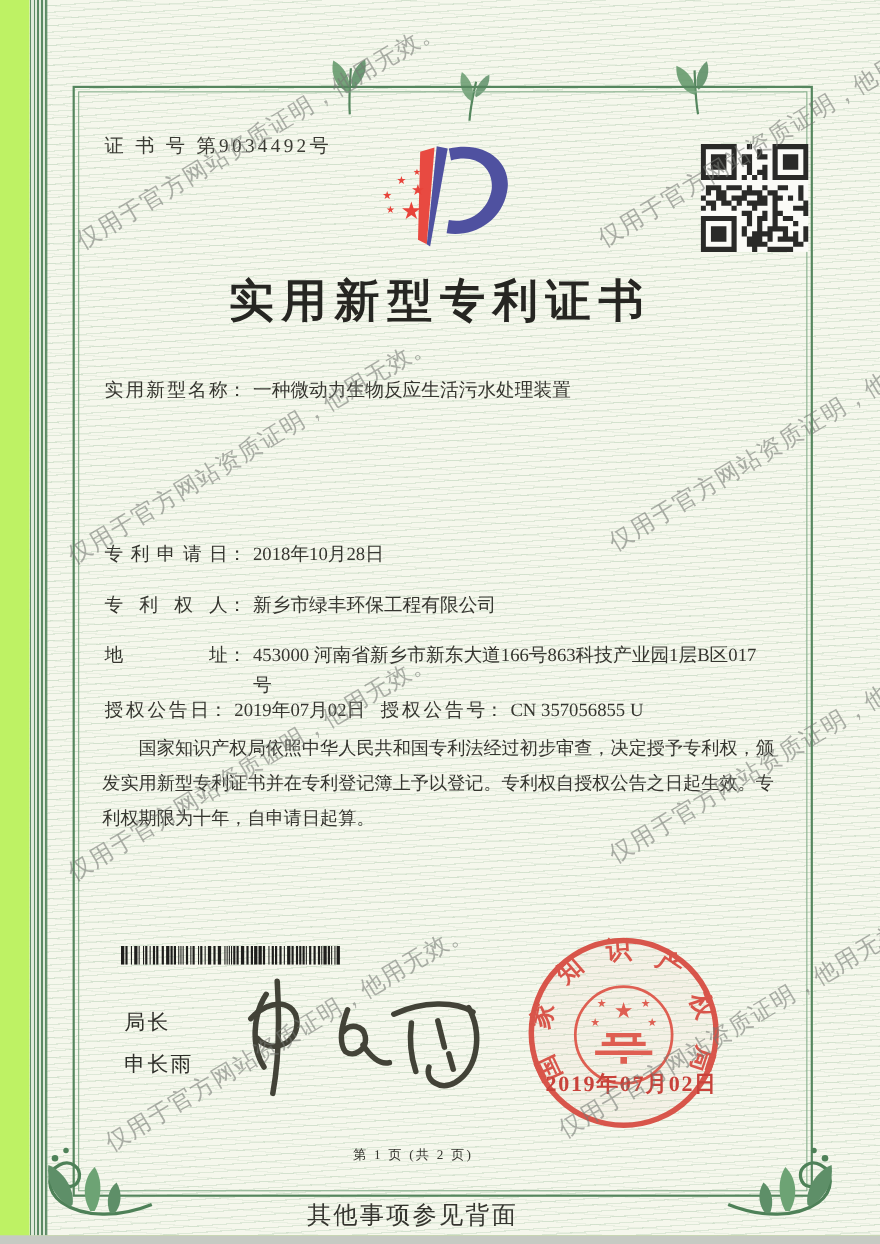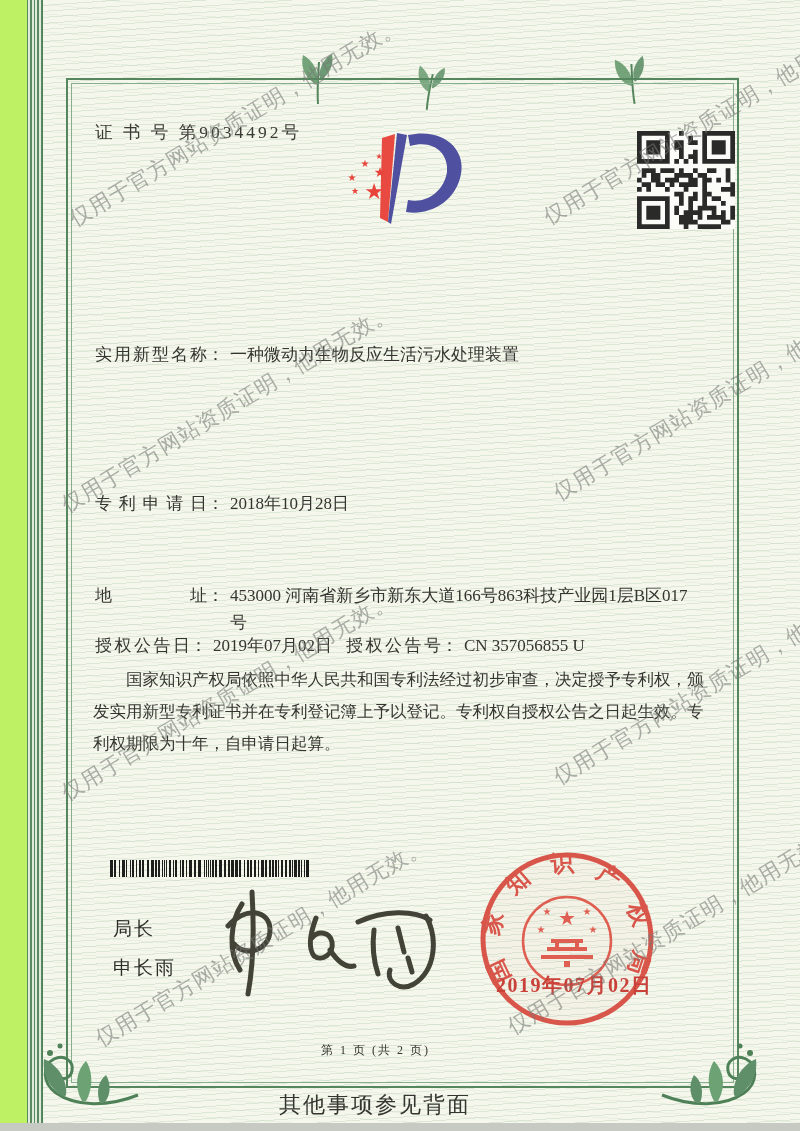--- a/index.html
+++ b/index.html
@@ -93,26 +93,30 @@
     <text x="27" y="68" font-size="9" fill="#e8433a" text-anchor="middle">★</text>
   </svg>
 
   <div class="qr">
     <svg viewBox="0 0 98 98" width="98" height="98">
         <rect width="98" height="98" fill="#fbfbf7"></rect>
         <path d="M42.0 0.0h4.7v4.7h-4.7zM51.3 4.7h4.7v4.7h-4.7zM37.3 9.3h4.7v4.7h-4.7zM42.0 9.3h4.7v4.7h-4.7zM51.3 9.3h4.7v4.7h-4.7zM56.0 9.3h4.7v4.7h-4.7zM37.3 14.0h4.7v4.7h-4.7zM42.0 14.0h4.7v4.7h-4.7zM42.0 18.7h4.7v4.7h-4.7zM56.0 18.7h4.7v4.7h-4.7zM42.0 23.3h4.7v4.7h-4.7zM51.3 23.3h4.7v4.7h-4.7zM56.0 23.3h4.7v4.7h-4.7zM37.3 28.0h4.7v4.7h-4.7zM46.7 28.0h4.7v4.7h-4.7zM56.0 28.0h4.7v4.7h-4.7zM4.7 37.3h4.7v4.7h-4.7zM9.3 37.3h4.7v4.7h-4.7zM14.0 37.3h4.7v4.7h-4.7zM23.3 37.3h4.7v4.7h-4.7zM28.0 37.3h4.7v4.7h-4.7zM32.7 37.3h4.7v4.7h-4.7zM42.0 37.3h4.7v4.7h-4.7zM56.0 37.3h4.7v4.7h-4.7zM70.0 37.3h4.7v4.7h-4.7zM74.7 37.3h4.7v4.7h-4.7zM88.7 37.3h4.7v4.7h-4.7zM4.7 42.0h4.7v4.7h-4.7zM14.0 42.0h4.7v4.7h-4.7zM18.7 42.0h4.7v4.7h-4.7zM37.3 42.0h4.7v4.7h-4.7zM42.0 42.0h4.7v4.7h-4.7zM46.7 42.0h4.7v4.7h-4.7zM51.3 42.0h4.7v4.7h-4.7zM60.7 42.0h4.7v4.7h-4.7zM65.3 42.0h4.7v4.7h-4.7zM88.7 42.0h4.7v4.7h-4.7zM0.0 46.7h4.7v4.7h-4.7zM14.0 46.7h4.7v4.7h-4.7zM18.7 46.7h4.7v4.7h-4.7zM28.0 46.7h4.7v4.7h-4.7zM32.7 46.7h4.7v4.7h-4.7zM37.3 46.7h4.7v4.7h-4.7zM51.3 46.7h4.7v4.7h-4.7zM56.0 46.7h4.7v4.7h-4.7zM65.3 46.7h4.7v4.7h-4.7zM70.0 46.7h4.7v4.7h-4.7zM79.3 46.7h4.7v4.7h-4.7zM88.7 46.7h4.7v4.7h-4.7zM4.7 51.3h4.7v4.7h-4.7zM9.3 51.3h4.7v4.7h-4.7zM18.7 51.3h4.7v4.7h-4.7zM23.3 51.3h4.7v4.7h-4.7zM32.7 51.3h4.7v4.7h-4.7zM42.0 51.3h4.7v4.7h-4.7zM46.7 51.3h4.7v4.7h-4.7zM51.3 51.3h4.7v4.7h-4.7zM56.0 51.3h4.7v4.7h-4.7zM65.3 51.3h4.7v4.7h-4.7zM93.3 51.3h4.7v4.7h-4.7zM0.0 56.0h4.7v4.7h-4.7zM9.3 56.0h4.7v4.7h-4.7zM28.0 56.0h4.7v4.7h-4.7zM46.7 56.0h4.7v4.7h-4.7zM65.3 56.0h4.7v4.7h-4.7zM84.0 56.0h4.7v4.7h-4.7zM88.7 56.0h4.7v4.7h-4.7zM93.3 56.0h4.7v4.7h-4.7zM37.3 60.7h4.7v4.7h-4.7zM42.0 60.7h4.7v4.7h-4.7zM56.0 60.7h4.7v4.7h-4.7zM65.3 60.7h4.7v4.7h-4.7zM70.0 60.7h4.7v4.7h-4.7zM93.3 60.7h4.7v4.7h-4.7zM42.0 65.3h4.7v4.7h-4.7zM51.3 65.3h4.7v4.7h-4.7zM56.0 65.3h4.7v4.7h-4.7zM65.3 65.3h4.7v4.7h-4.7zM74.7 65.3h4.7v4.7h-4.7zM79.3 65.3h4.7v4.7h-4.7zM42.0 70.0h4.7v4.7h-4.7zM51.3 70.0h4.7v4.7h-4.7zM65.3 70.0h4.7v4.7h-4.7zM84.0 70.0h4.7v4.7h-4.7zM37.3 74.7h4.7v4.7h-4.7zM51.3 74.7h4.7v4.7h-4.7zM60.7 74.7h4.7v4.7h-4.7zM65.3 74.7h4.7v4.7h-4.7zM70.0 74.7h4.7v4.7h-4.7zM74.7 74.7h4.7v4.7h-4.7zM93.3 74.7h4.7v4.7h-4.7zM37.3 79.3h4.7v4.7h-4.7zM46.7 79.3h4.7v4.7h-4.7zM51.3 79.3h4.7v4.7h-4.7zM56.0 79.3h4.7v4.7h-4.7zM60.7 79.3h4.7v4.7h-4.7zM74.7 79.3h4.7v4.7h-4.7zM84.0 79.3h4.7v4.7h-4.7zM93.3 79.3h4.7v4.7h-4.7zM42.0 84.0h4.7v4.7h-4.7zM46.7 84.0h4.7v4.7h-4.7zM51.3 84.0h4.7v4.7h-4.7zM60.7 84.0h4.7v4.7h-4.7zM70.0 84.0h4.7v4.7h-4.7zM74.7 84.0h4.7v4.7h-4.7zM79.3 84.0h4.7v4.7h-4.7zM84.0 84.0h4.7v4.7h-4.7zM93.3 84.0h4.7v4.7h-4.7zM42.0 88.7h4.7v4.7h-4.7zM46.7 88.7h4.7v4.7h-4.7zM51.3 88.7h4.7v4.7h-4.7zM56.0 88.7h4.7v4.7h-4.7zM84.0 88.7h4.7v4.7h-4.7zM88.7 88.7h4.7v4.7h-4.7zM46.7 93.3h4.7v4.7h-4.7zM60.7 93.3h4.7v4.7h-4.7zM65.3 93.3h4.7v4.7h-4.7zM70.0 93.3h4.7v4.7h-4.7zM74.7 93.3h4.7v4.7h-4.7zM79.3 93.3h4.7v4.7h-4.7zM0.0 0.0h4.7v4.7h-4.7zM4.7 0.0h4.7v4.7h-4.7zM9.3 0.0h4.7v4.7h-4.7zM14.0 0.0h4.7v4.7h-4.7zM18.7 0.0h4.7v4.7h-4.7zM23.3 0.0h4.7v4.7h-4.7zM28.0 0.0h4.7v4.7h-4.7zM0.0 4.7h4.7v4.7h-4.7zM28.0 4.7h4.7v4.7h-4.7zM0.0 9.3h4.7v4.7h-4.7zM9.3 9.3h4.7v4.7h-4.7zM14.0 9.3h4.7v4.7h-4.7zM18.7 9.3h4.7v4.7h-4.7zM28.0 9.3h4.7v4.7h-4.7zM0.0 14.0h4.7v4.7h-4.7zM9.3 14.0h4.7v4.7h-4.7zM14.0 14.0h4.7v4.7h-4.7zM18.7 14.0h4.7v4.7h-4.7zM28.0 14.0h4.7v4.7h-4.7zM0.0 18.7h4.7v4.7h-4.7zM9.3 18.7h4.7v4.7h-4.7zM14.0 18.7h4.7v4.7h-4.7zM18.7 18.7h4.7v4.7h-4.7zM28.0 18.7h4.7v4.7h-4.7zM0.0 23.3h4.7v4.7h-4.7zM28.0 23.3h4.7v4.7h-4.7zM0.0 28.0h4.7v4.7h-4.7zM4.7 28.0h4.7v4.7h-4.7zM9.3 28.0h4.7v4.7h-4.7zM14.0 28.0h4.7v4.7h-4.7zM18.7 28.0h4.7v4.7h-4.7zM23.3 28.0h4.7v4.7h-4.7zM28.0 28.0h4.7v4.7h-4.7zM65.3 0.0h4.7v4.7h-4.7zM70.0 0.0h4.7v4.7h-4.7zM74.7 0.0h4.7v4.7h-4.7zM79.3 0.0h4.7v4.7h-4.7zM84.0 0.0h4.7v4.7h-4.7zM88.7 0.0h4.7v4.7h-4.7zM93.3 0.0h4.7v4.7h-4.7zM65.3 4.7h4.7v4.7h-4.7zM93.3 4.7h4.7v4.7h-4.7zM65.3 9.3h4.7v4.7h-4.7zM74.7 9.3h4.7v4.7h-4.7zM79.3 9.3h4.7v4.7h-4.7zM84.0 9.3h4.7v4.7h-4.7zM93.3 9.3h4.7v4.7h-4.7zM65.3 14.0h4.7v4.7h-4.7zM74.7 14.0h4.7v4.7h-4.7zM79.3 14.0h4.7v4.7h-4.7zM84.0 14.0h4.7v4.7h-4.7zM93.3 14.0h4.7v4.7h-4.7zM65.3 18.7h4.7v4.7h-4.7zM74.7 18.7h4.7v4.7h-4.7zM79.3 18.7h4.7v4.7h-4.7zM84.0 18.7h4.7v4.7h-4.7zM93.3 18.7h4.7v4.7h-4.7zM65.3 23.3h4.7v4.7h-4.7zM93.3 23.3h4.7v4.7h-4.7zM65.3 28.0h4.7v4.7h-4.7zM70.0 28.0h4.7v4.7h-4.7zM74.7 28.0h4.7v4.7h-4.7zM79.3 28.0h4.7v4.7h-4.7zM84.0 28.0h4.7v4.7h-4.7zM88.7 28.0h4.7v4.7h-4.7zM93.3 28.0h4.7v4.7h-4.7zM0.0 65.3h4.7v4.7h-4.7zM4.7 65.3h4.7v4.7h-4.7zM9.3 65.3h4.7v4.7h-4.7zM14.0 65.3h4.7v4.7h-4.7zM18.7 65.3h4.7v4.7h-4.7zM23.3 65.3h4.7v4.7h-4.7zM28.0 65.3h4.7v4.7h-4.7zM0.0 70.0h4.7v4.7h-4.7zM28.0 70.0h4.7v4.7h-4.7zM0.0 74.7h4.7v4.7h-4.7zM9.3 74.7h4.7v4.7h-4.7zM14.0 74.7h4.7v4.7h-4.7zM18.7 74.7h4.7v4.7h-4.7zM28.0 74.7h4.7v4.7h-4.7zM0.0 79.3h4.7v4.7h-4.7zM9.3 79.3h4.7v4.7h-4.7zM14.0 79.3h4.7v4.7h-4.7zM18.7 79.3h4.7v4.7h-4.7zM28.0 79.3h4.7v4.7h-4.7zM0.0 84.0h4.7v4.7h-4.7zM9.3 84.0h4.7v4.7h-4.7zM14.0 84.0h4.7v4.7h-4.7zM18.7 84.0h4.7v4.7h-4.7zM28.0 84.0h4.7v4.7h-4.7zM0.0 88.7h4.7v4.7h-4.7zM28.0 88.7h4.7v4.7h-4.7zM0.0 93.3h4.7v4.7h-4.7zM4.7 93.3h4.7v4.7h-4.7zM9.3 93.3h4.7v4.7h-4.7zM14.0 93.3h4.7v4.7h-4.7zM18.7 93.3h4.7v4.7h-4.7zM23.3 93.3h4.7v4.7h-4.7zM28.0 93.3h4.7v4.7h-4.7z" fill="#2a2a28"></path>
       </svg>
   </div>
 
+  <div class="title">实用新型专利证书</div>
 
   <div class="row" style="top:341px">
     <span class="lbl">实用新型名称</span><span class="colon">：</span><span class="val">一种微动力生物反应生活污水处理装置</span>
   </div>
   <div class="row" style="top:490px">
     <span class="lbl">专利申请日</span><span class="colon">：</span><span class="val">2018年10月28日</span>
+  </div>
+  <div class="row" style="top:536px">
+    <span class="lbl">专利权人</span><span class="colon">：</span><span class="val">新乡市绿丰环保工程有限公司</span>
   </div>
   <div class="row" style="top:582px">
     <span class="lbl">地址</span><span class="colon">：</span><span class="val">453000 河南省新乡市新东大道166号863科技产业园1层B区017号</span>
   </div>
   <div class="row" style="top:632px;white-space:nowrap">
     <span class="lbl" style="width:95px">授权公告日</span><span class="colon">：</span><span class="val short">2019年07月02日</span><span class="pair2"><span class="lbl">授权公告号</span><span class="colon">：</span><span class="val short">CN 357056855 U</span></span>
   </div>
 
   <div class="paras">
     <p>国家知识产权局依照中华人民共和国专利法经过初步审查，决定授予专利权，颁发实用新型专利证书并在专利登记簿上予以登记。专利权自授权公告之日起生效。专利权期限为十年，自申请日起算。</p>

